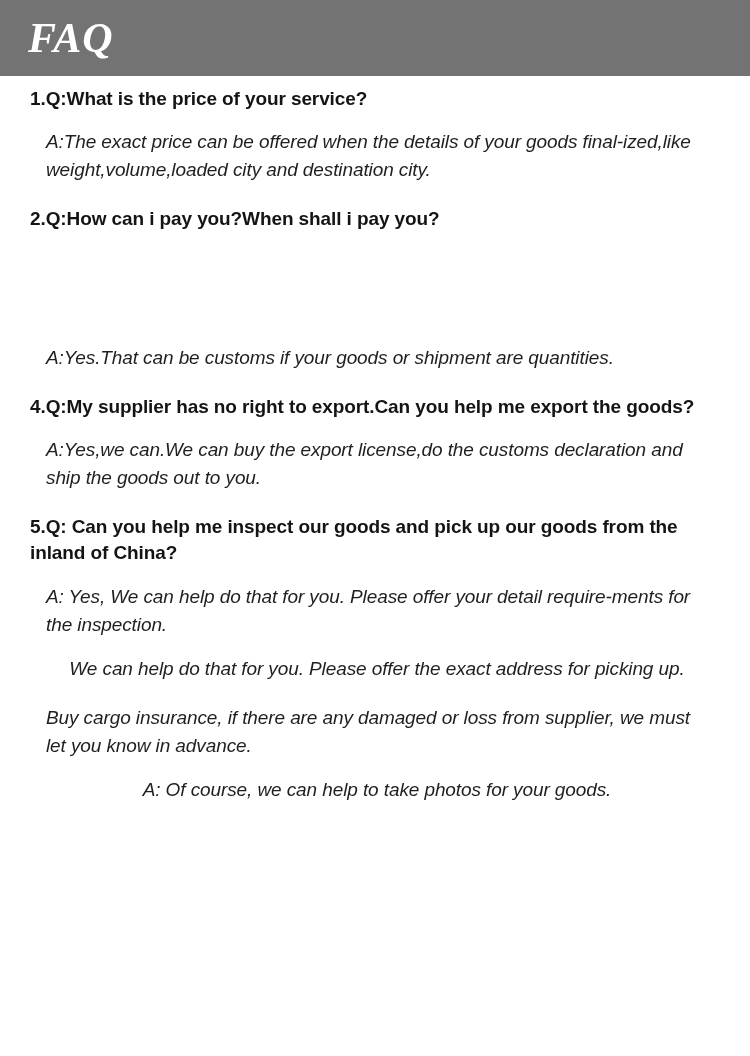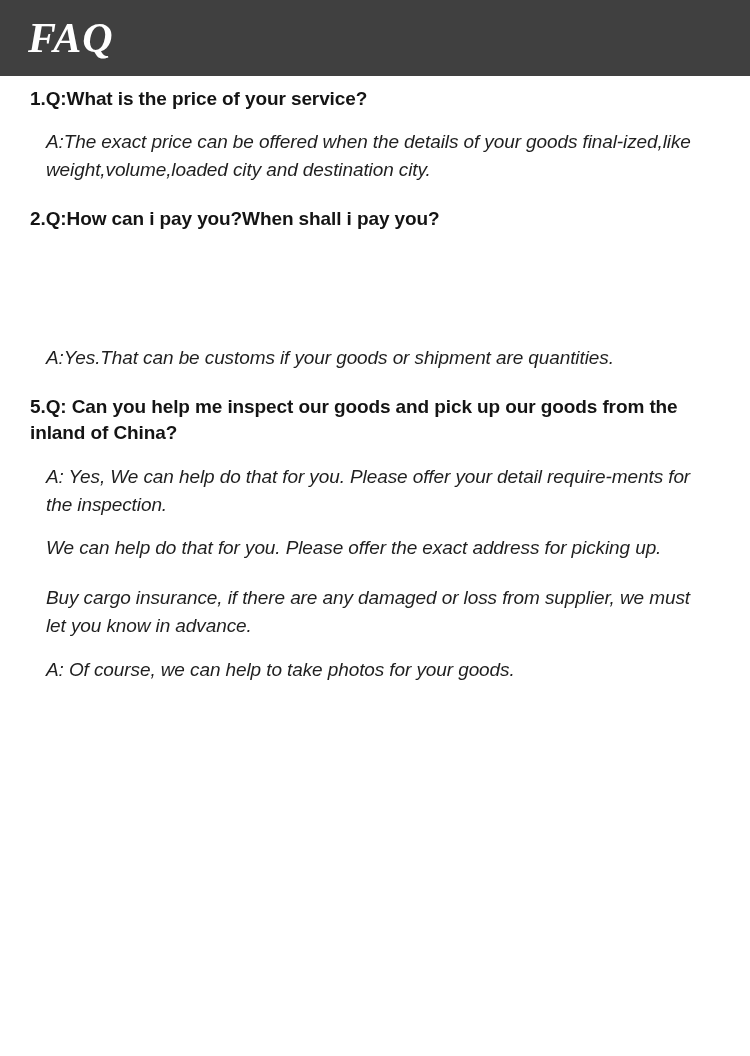--- a/index.html
+++ b/index.html
@@ -16,21 +16,21 @@
   }
   .page {
     width: 750px;
     height: 1056px;
     position: relative;
     background: #ffffff;
   }
   .faq-header {
     width: 750px;
     height: 76px;
-    background: #404040;
+    background: #737373;
     display: flex;
     align-items: center;
     box-sizing: border-box;
     padding-left: 28px;
   }
   .faq-header-title {
     font-family: "Liberation Serif", serif;
     font-style: italic;
     font-weight: bold;
     font-size: 42px;
@@ -57,20 +57,21 @@
     font-size: 19px;
     font-weight: normal;
     line-height: 1.47;
     color: #1f1f1f;
     margin: 16px;
     letter-spacing: -0.1px;
     font-style: italic;
   }
   .faq-a + .faq-a {
     margin-top: 0;
+    text-align: center;
   }
   
   .gap-large { margin-bottom: 112px; }
 </style>
 </head>
 <body>
 
 <div class="page">
 
   <div class="faq-header">
@@ -86,20 +87,22 @@
 
     <div class="faq-item" style="margin-top:-90px;">
       <p class="faq-q">2.Q:How can i pay you?When shall i pay you?</p>
     </div>
 
     <div class="faq-item" style="margin-top:112px;">
       <p class="faq-a">A:Yes.That can be customs if your goods or shipment are quantities.</p>
     </div>
 
     <div class="faq-item">
+      <p class="faq-q">4.Q:My supplier has no right to export.Can you help me export the goods?</p>
+      <p class="faq-a">A:Yes,we can.We can buy the export license,do the customs declaration and ship the goods out to you.</p>
     </div>
 
     <div class="faq-item">
       <p class="faq-q">5.Q: Can you help me inspect our goods and pick up our goods from the inland of China?</p>
       <p class="faq-a">A: Yes, We can help do that for you. Please offer your detail require-ments for the inspection.</p>
       <p class="faq-a">We can help do that for you. Please offer the exact address for picking up.</p>
     </div>
 
     <div class="faq-item">
       <p class="faq-a">Buy cargo insurance, if there are any damaged or loss from supplier, we must let you know in advance.</p>

